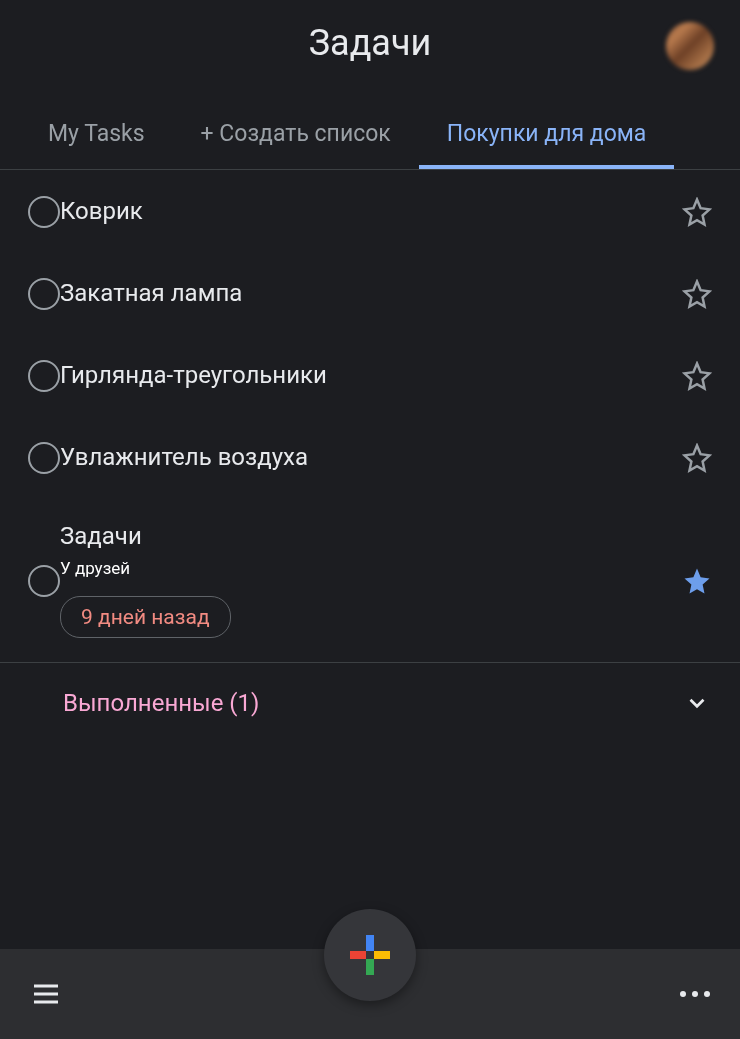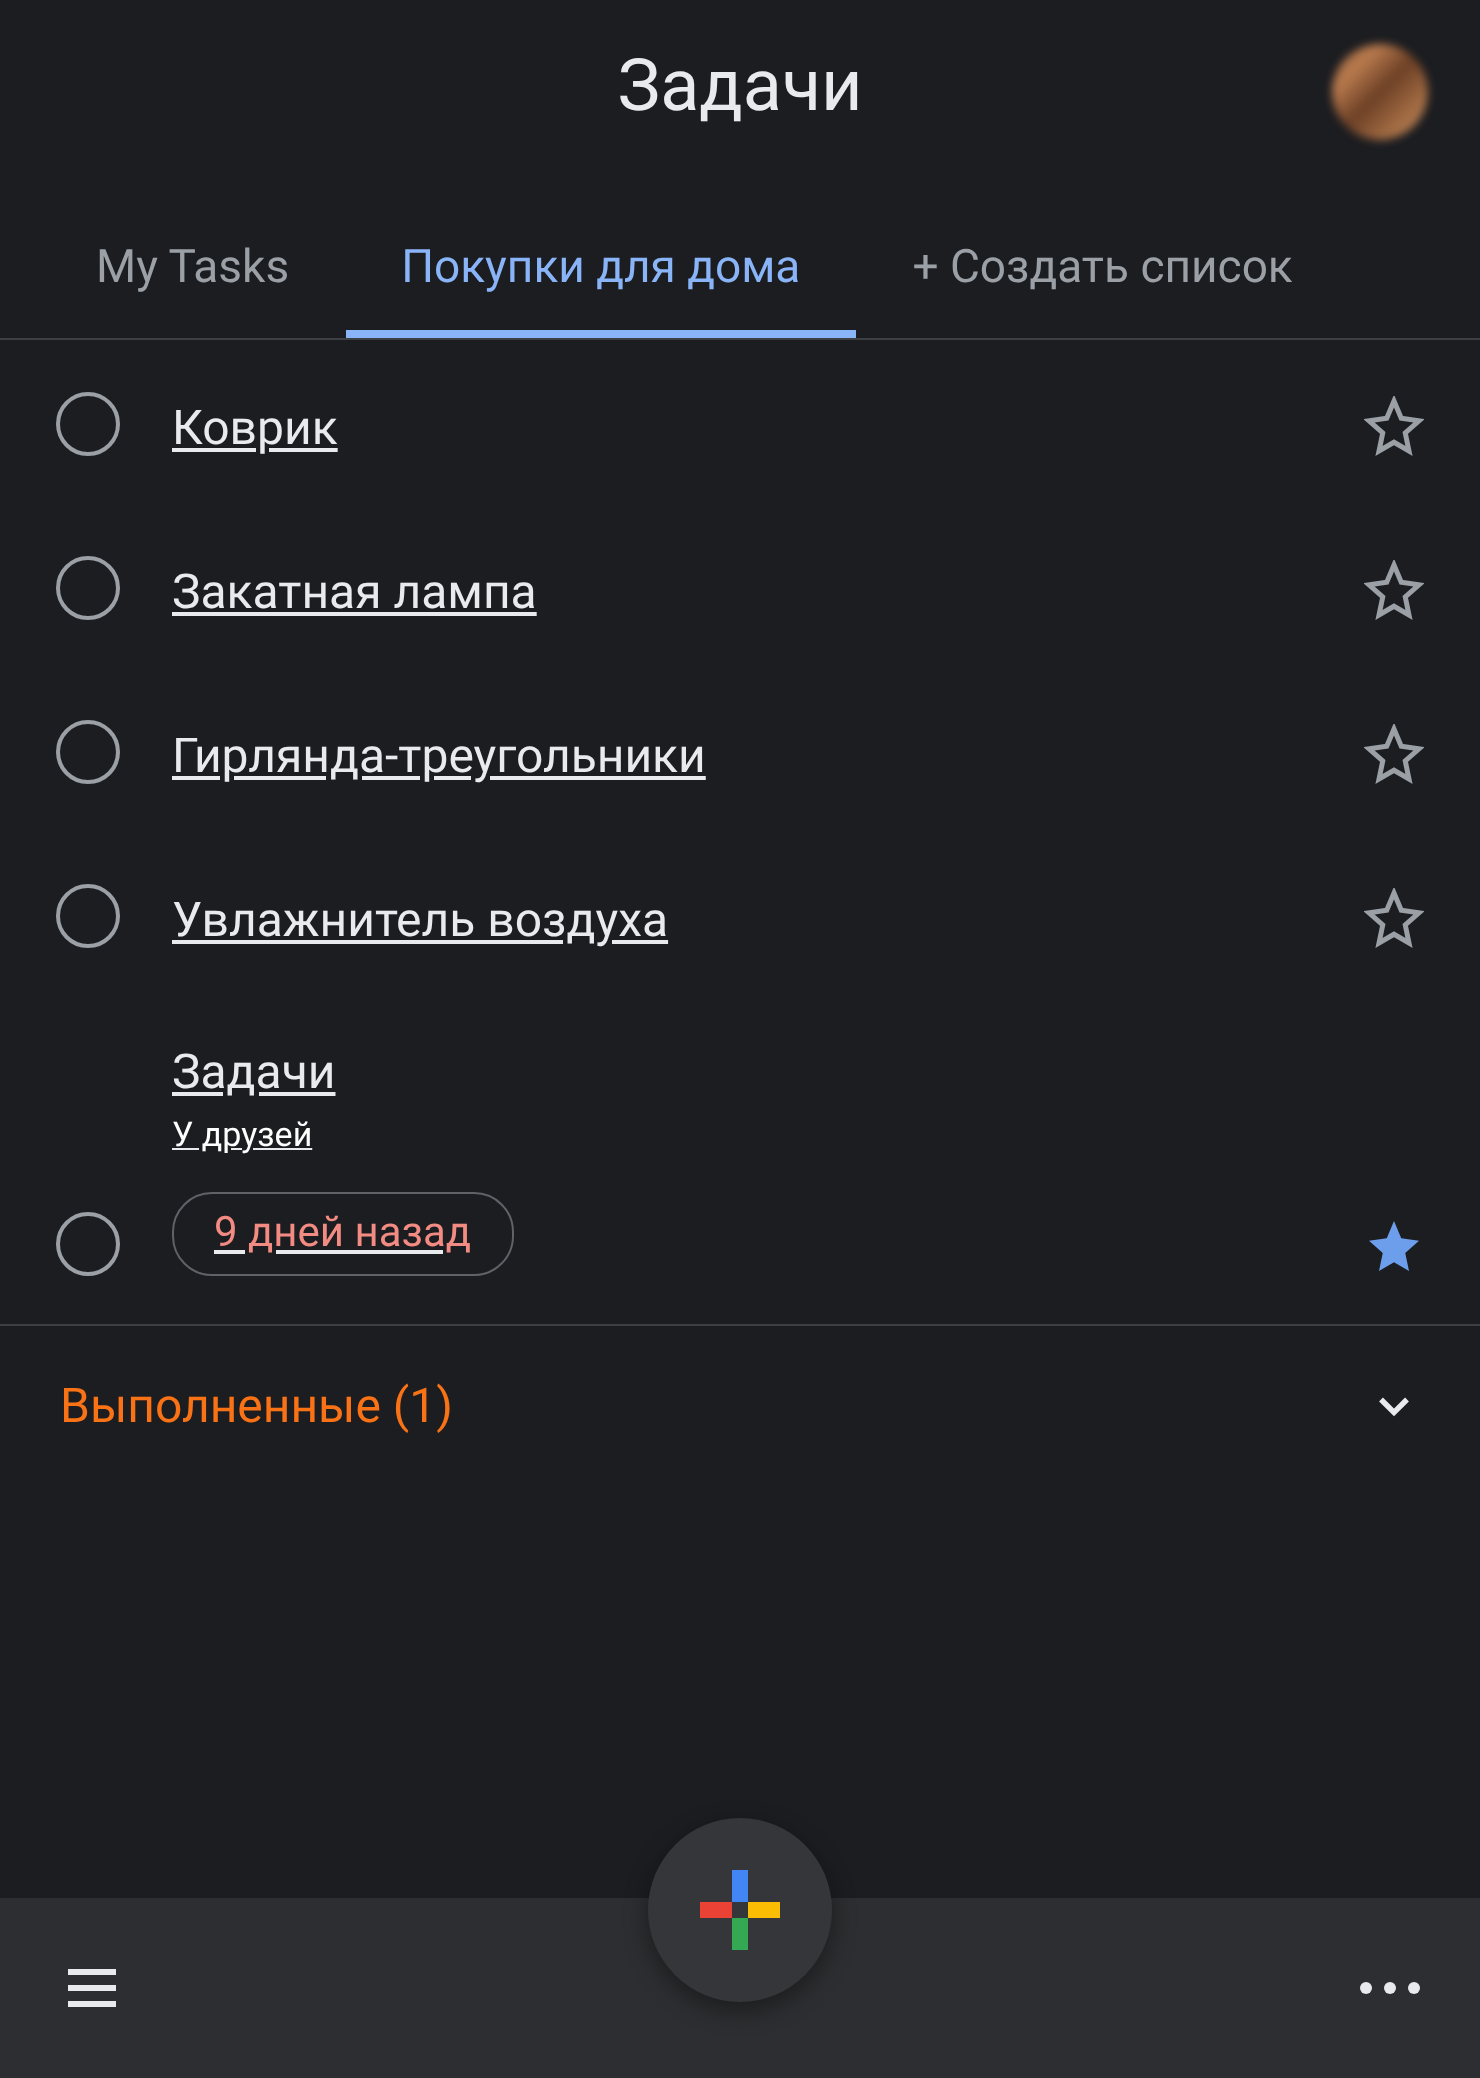--- a/index.html
+++ b/index.html
@@ -59,25 +59,23 @@
     }
     .tab.active {
       color: #8ab4f8;
       border-bottom-color: #8ab4f8;
     }
     .tasks-list {
       padding: 0;
     }
     .task-row {
       display: flex;
-      align-items: flex-end;
+      align-items: center;
       padding: 24px 28px;
-      gap: 26px;
       position: relative;
-      text-decoration: underline;
     }
     .checkbox {
       width: 32px;
       height: 32px;
       border: 2.5px solid #9aa0a6;
       border-radius: 50%;
       flex-shrink: 0;
       margin-top: 2px;
       cursor: pointer;
     }
@@ -125,21 +123,22 @@
     .completed-section {
       border-top: 1px solid #3c4043;
       padding: 26px 30px;
       display: flex;
       align-items: center;
       justify-content: space-between;
       cursor: pointer;
     }
     .completed-label {
       font-size: 24px;
-      color: #f97316;
+      color: #f9a8d4;
+      margin-left: 33px;
     }
     .chevron-icon {
       width: 26px;
       height: 26px;
     }
     .bottom-bar {
       position: absolute;
       bottom: 0;
       left: 0;
       right: 0;
@@ -204,22 +203,22 @@
 </head>
 <body>
 
 <div class="header">
   <div class="page-title">Задачи</div>
   <div class="avatar"></div>
 </div>
 
 <div class="tabs">
   <div class="tab">My Tasks</div>
+  <div class="tab">+ Создать список</div>
   <div class="tab active">Покупки для дома</div>
-  <div class="tab">+ Создать список</div>
 </div>
 
 <div class="tasks-list">
 
   <div class="task-row">
     <div class="checkbox"></div>
     <div class="task-content">
       <div class="task-title">Коврик</div>
     </div>
     <svg class="star-icon" viewBox="0 0 24 24">

